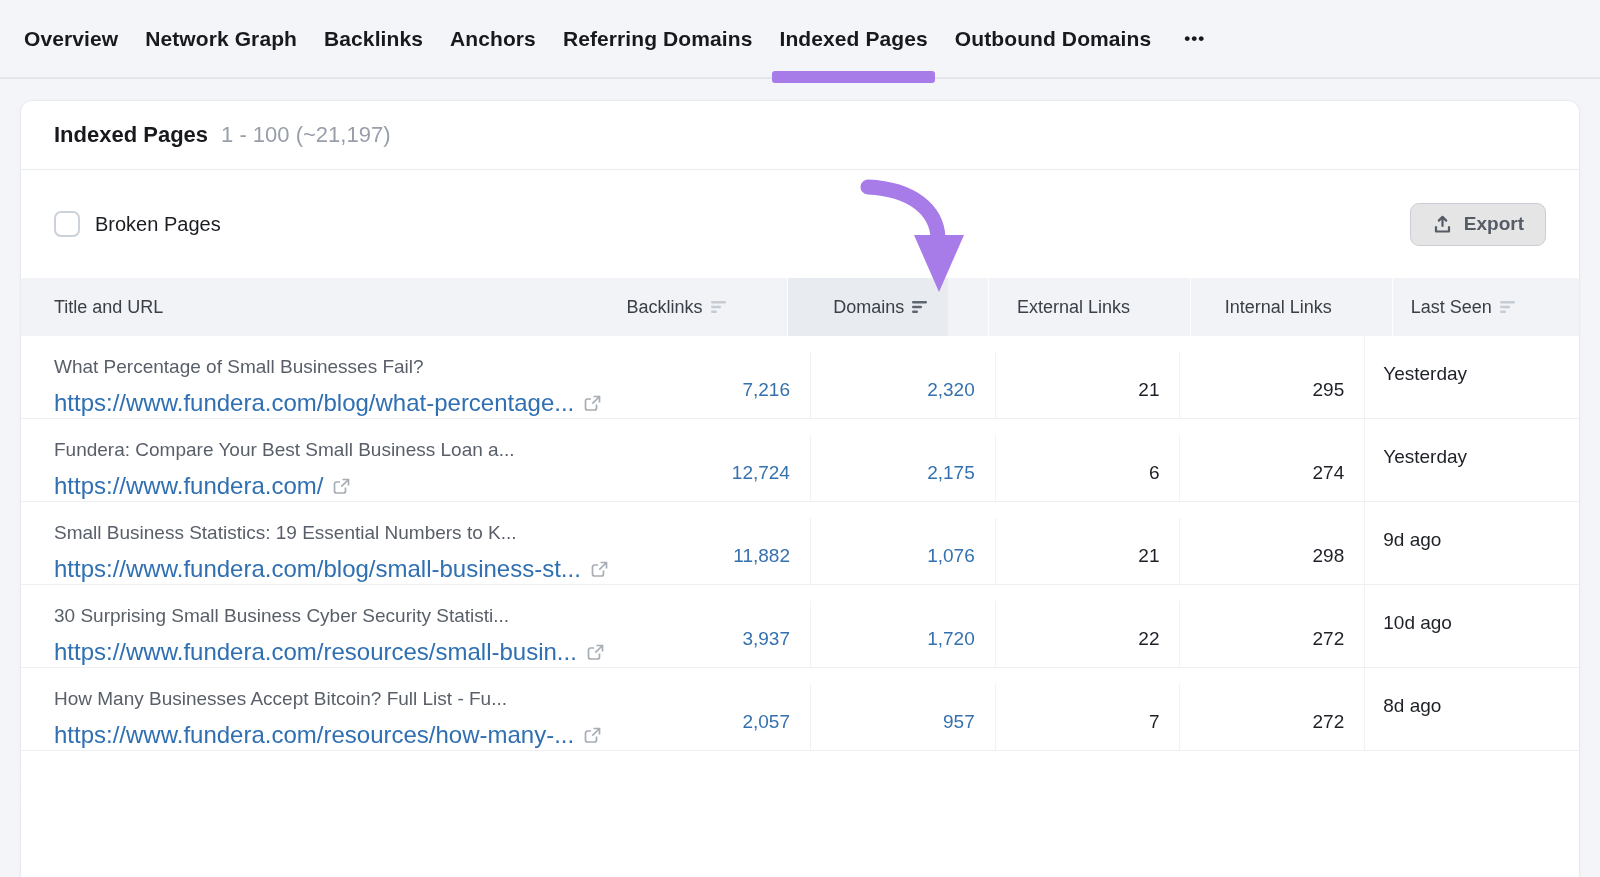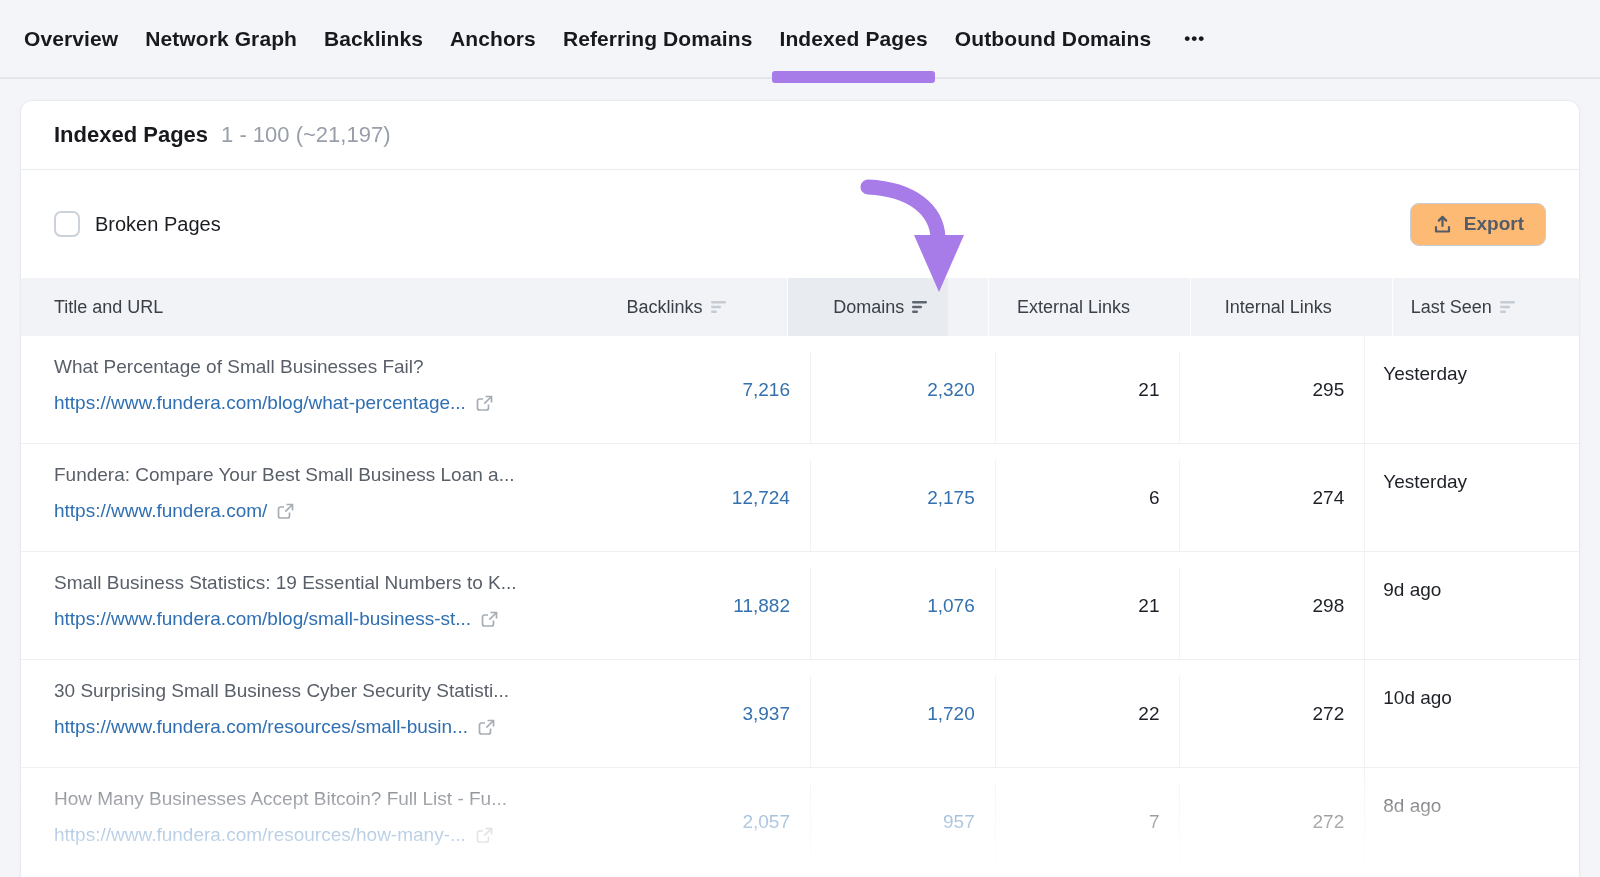--- a/index.html
+++ b/index.html
@@ -24,47 +24,47 @@
   .panel-head { height:69px; display:flex; align-items:center; gap:13px;
     padding:0 33px; border-bottom:1px solid #e9ecf0; }
   .panel-title { font-size:22px; font-weight:700; color:#17191d; }
   .panel-range { font-size:22px; font-weight:400; color:#989fa9; }
 
   .controls { height:108px; display:flex; align-items:center; padding:0 33px; }
   .checkbox { width:26px; height:26px; border:2px solid #ccd2d9; border-radius:7px;
     background:#fff; cursor:pointer; flex:0 0 auto; }
   .checkbox-label { font-size:20px; color:#1b1d21; margin-left:15px; }
   .export-btn { margin-left:auto; display:flex; align-items:center; gap:11px;
-    height:43px; padding:0 21px; background:#fdba74; border:1px solid #c9ced6;
+    height:43px; padding:0 21px; background:#e5e5e5; border:1px solid #c9ced6;
     border-radius:9px; cursor:pointer; }
   .export-btn span { font-size:19px; font-weight:600; color:#555c66; }
 
   
   .thead { display:flex; height:58px; background:#f1f3f6;gap:40px; }
   .th { display:flex; align-items:center; font-size:18px; color:#3b4048;
     gap:8px; }
   .th.right { justify-content:flex-end; padding-right:20px; }
   .th.left  { justify-content:flex-start; }
   .th.highlight { background:#e8ebf0; }
   .c1 { width:608px; padding-left:33px; }
   .c2 { width:182px; }
   .c3 { width:185px; border-left:1px solid #fdfdfe; }
   .c4 { width:185px; border-left:1px solid #fdfdfe; }
   .c5 { width:185px; border-left:1px solid #fdfdfe; }
   .c6 { width:215px; padding-left:18px; border-left:1px solid #fdfdfe; }
 
-  .trow { display:flex; height:108px; border-bottom:1px solid #edeff3; background:#fff; }
+  .trow { display:flex; height:83px; border-bottom:1px solid #edeff3; background:#fff; }
   .trow .cell { padding-top:24px; font-size:19px; line-height:28px; }
   .trow .num { text-align:right; padding-right:20px; color:#1d2026;margin-top:16px; }
   .trow .c3,.trow .c4,.trow .c5,.trow .c6 { border-left:1px solid #f0f2f5; }
   .trow .c1 { padding-top:17px; }
   a.numlink { color:#3471ae; text-decoration:none; display:block; }
   .row-title { font-size:19px; line-height:28px; color:#595f69; }
   .row-url { margin-top:8px; display:flex; align-items:center; gap:10px; }
-  .row-url a { font-size:19px; color:#2f6fb2; text-decoration:none; }
+  .row-url a { font-size:24px; color:#2f6fb2; text-decoration:none; }
   .lastseen { color:#1d2026; }
 
   
   .anno-arrow { position:absolute; left:838px; top:172px; z-index:6; pointer-events:none; }
 
   
   .bottom-fade { position:fixed; left:21px; right:21px; bottom:0; height:118px;
     background:linear-gradient(to bottom, rgba(255,255,255,0) 0%,
       rgba(255,255,255,.55) 45%, rgba(255,255,255,.9) 100%);
     pointer-events:none; z-index:5; }

